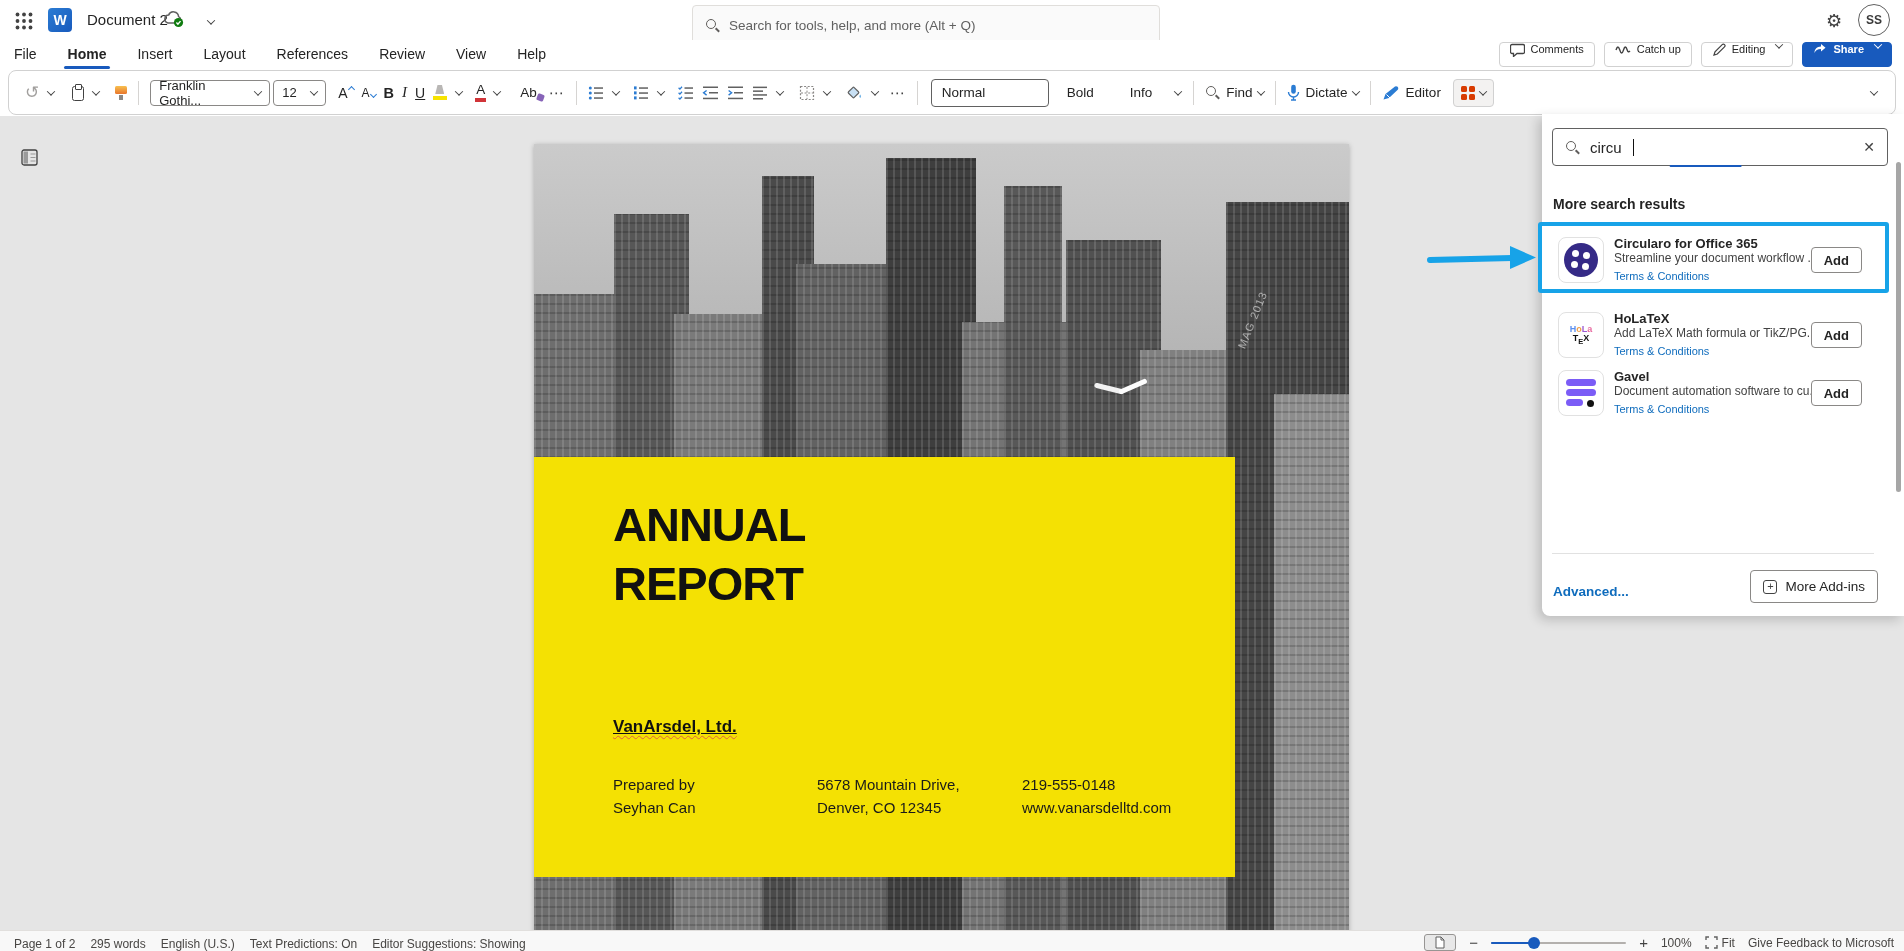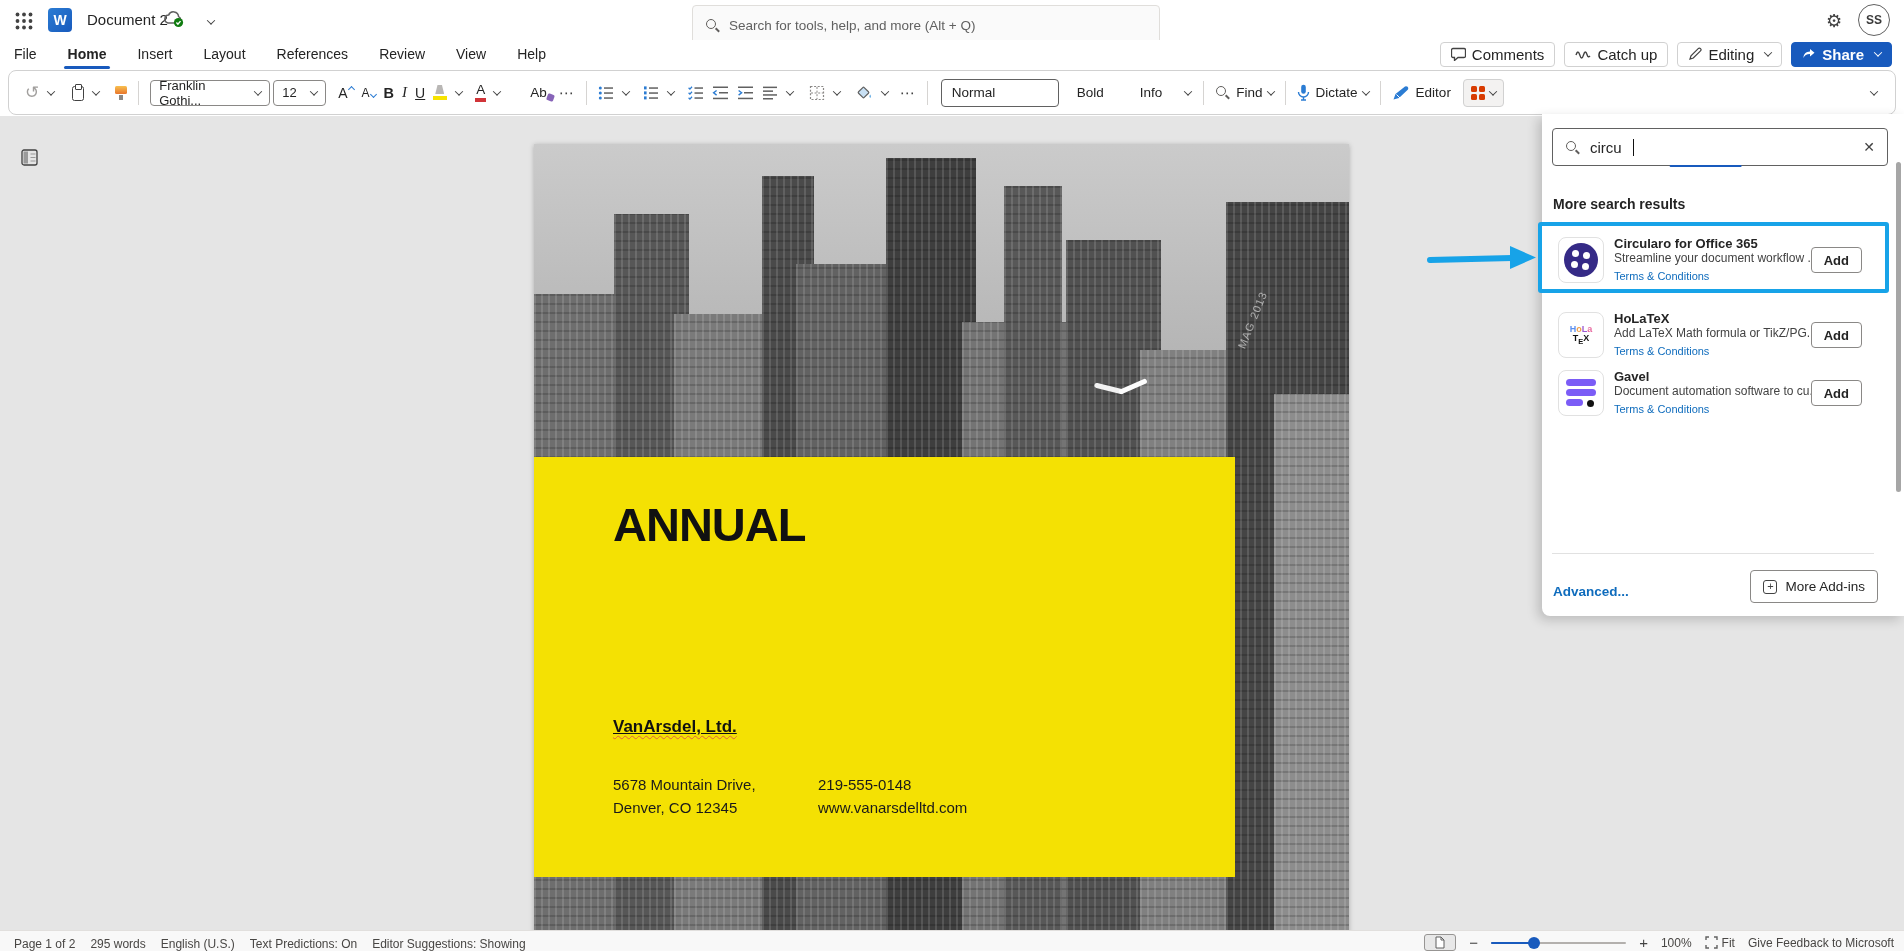--- a/index.html
+++ b/index.html
@@ -26,21 +26,21 @@
   .topsearch{position:absolute;left:692px;top:5px;width:468px;height:41px;background:#fafafa;border:1px solid #e0dedb;border-radius:4px;display:flex;align-items:center;gap:9px;padding:0 12px;color:#616161;font-size:13.5px}
   .gear{position:absolute;left:1820px;top:7px;width:28px;height:28px;font-size:18px;color:#424242;line-height:28px;text-align:center}
   .avatar{position:absolute;left:1858px;top:4px;width:32px;height:32px;border:1px solid #616161;border-radius:50%;background:#fff;color:#3b3b3b;font-size:12px;font-weight:600;display:flex;align-items:center;justify-content:center}
 
   
   .menubar{position:absolute;left:0;top:40px;width:1904px;height:28px;background:#fff;display:flex;align-items:center;padding:0 12px 0 12px}
   .menu-item{position:relative;font-size:14px;color:#242424;padding:3px 2px;margin-right:27px}
   .menu-item.active{font-weight:700}
   .menu-item.active::after{content:"";position:absolute;left:-2px;right:-2px;bottom:-4px;height:3px;border-radius:2px;background:#185abd}
   .menu-right{margin-left:auto;display:flex;align-items:center;gap:9px}
-  .mbtn{height:25px;border:1px solid #d1d1d1;border-radius:4px;background:#fff;display:flex;align-items:center;gap:6px;padding:0 10px;font-size:15px;color:#242424}
+  .mbtn{height:25px;border:1px solid #d1d1d1;border-radius:4px;background:#fff;display:flex;align-items:flex-start;gap:6px;padding:0 10px;font-size:11px;color:#242424}
   .mbtn.share{background:#185abd;border-color:#185abd;color:#fff;font-weight:600}
 
   
   .ribbon{position:absolute;left:8px;top:70px;width:1888px;height:45px;border:1px solid #d1d1d1;border-radius:8px;background:#fff;display:flex;align-items:center;padding:0 12px}
   .rbtn{display:flex;align-items:center;height:30px;padding:0 4px;border-radius:4px;font-size:13px;color:#242424;flex:none}
   .undo-glyph{font-size:17px;color:#a19f9d;line-height:1}
   .combo{height:26px;border:1px solid #8a8886;border-radius:4px;background:#fff;display:flex;align-items:center;justify-content:space-between;padding:0 8px;font-size:13px;flex:none}
   .combo.font-name{width:120px;margin-left:4px}
   .combo.font-size{width:53px;margin-left:3px;margin-right:8px}
   .letter{font-size:14px;line-height:1}
@@ -250,21 +250,21 @@
     <button class="rbtn italic-glyph">I</button>
     <button class="rbtn underline-glyph">U</button>
     <button class="rbtn">
         <span class="hl-icon"></span>
       </button>
     <i class="chev"></i>
     <button class="rbtn" style="margin-left:10px">
         <span class="fc-icon">A</span>
       </button>
     <i class="chev"></i>
-    <button class="rbtn" style="margin-left:26px">
+    <button class="rbtn" style="margin-left:16px">
         <span class="cf-icon">Ab</span>
       </button>
     <button class="rbtn">
         <span class="ellipsis">⋯</span>
       </button>
     <span class="vdiv"></span>
 
     <button class="rbtn">
       <svg width="16" height="16" viewBox="0 0 16 16">
         <circle cx="2.3" cy="3" r="1.5" fill="#2b7cd3"></circle>
@@ -407,25 +407,30 @@
         <div class="b" style="left:606px;width:110px;top:206px;background-color:#808080"></div>
         <div class="b" style="left:692px;width:123px;top:58px;background-color:#454545"></div>
         <div class="b" style="left:740px;width:75px;top:250px;background-color:#8d8d8d"></div>
         <span class="bird"></span>
         <span class="watermark">MAG 2013</span>
       </div>
 
       <div class="yellow-block">
         <h1 class="report-title">
           <span>ANNUAL</span><br>
+          <span>REPORT</span>
         </h1>
         <div class="company">
           <span class="wavy">VanArsdel, Ltd.</span>
         </div>
         <div class="contact">
+          <div class="col1">
+            <div>Prepared by</div>
+            <div>Seyhan Can</div>
+          </div>
           <div class="col2">
             <div>5678 Mountain Drive,</div>
             <div>Denver, CO 12345</div>
           </div>
           <div class="col3">
             <div>219-555-0148</div>
             <div>www.vanarsdelltd.com</div>
           </div>
         </div>
       </div>

